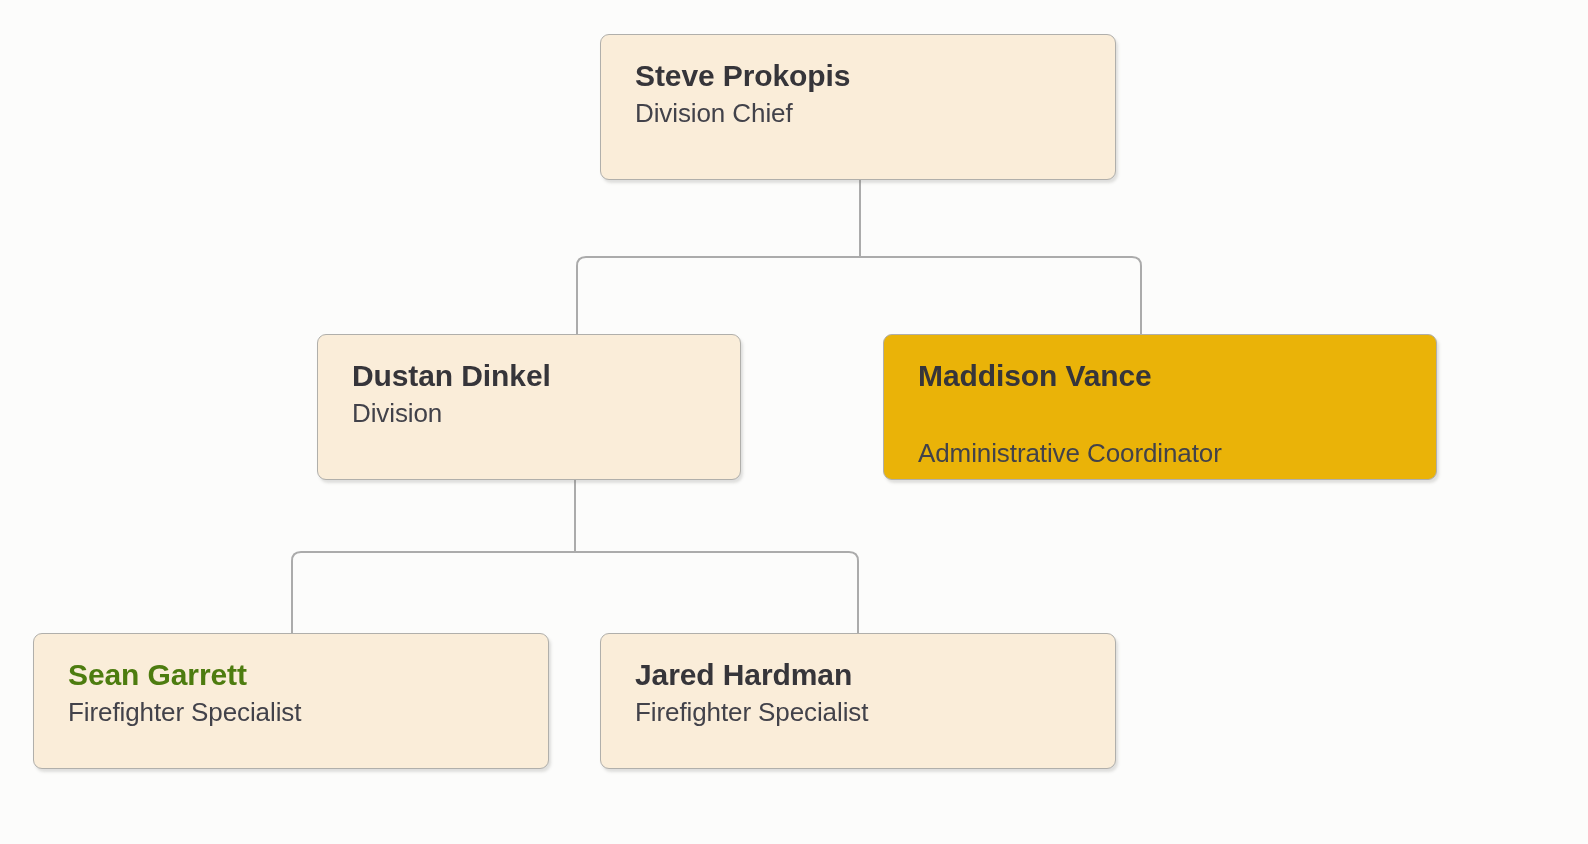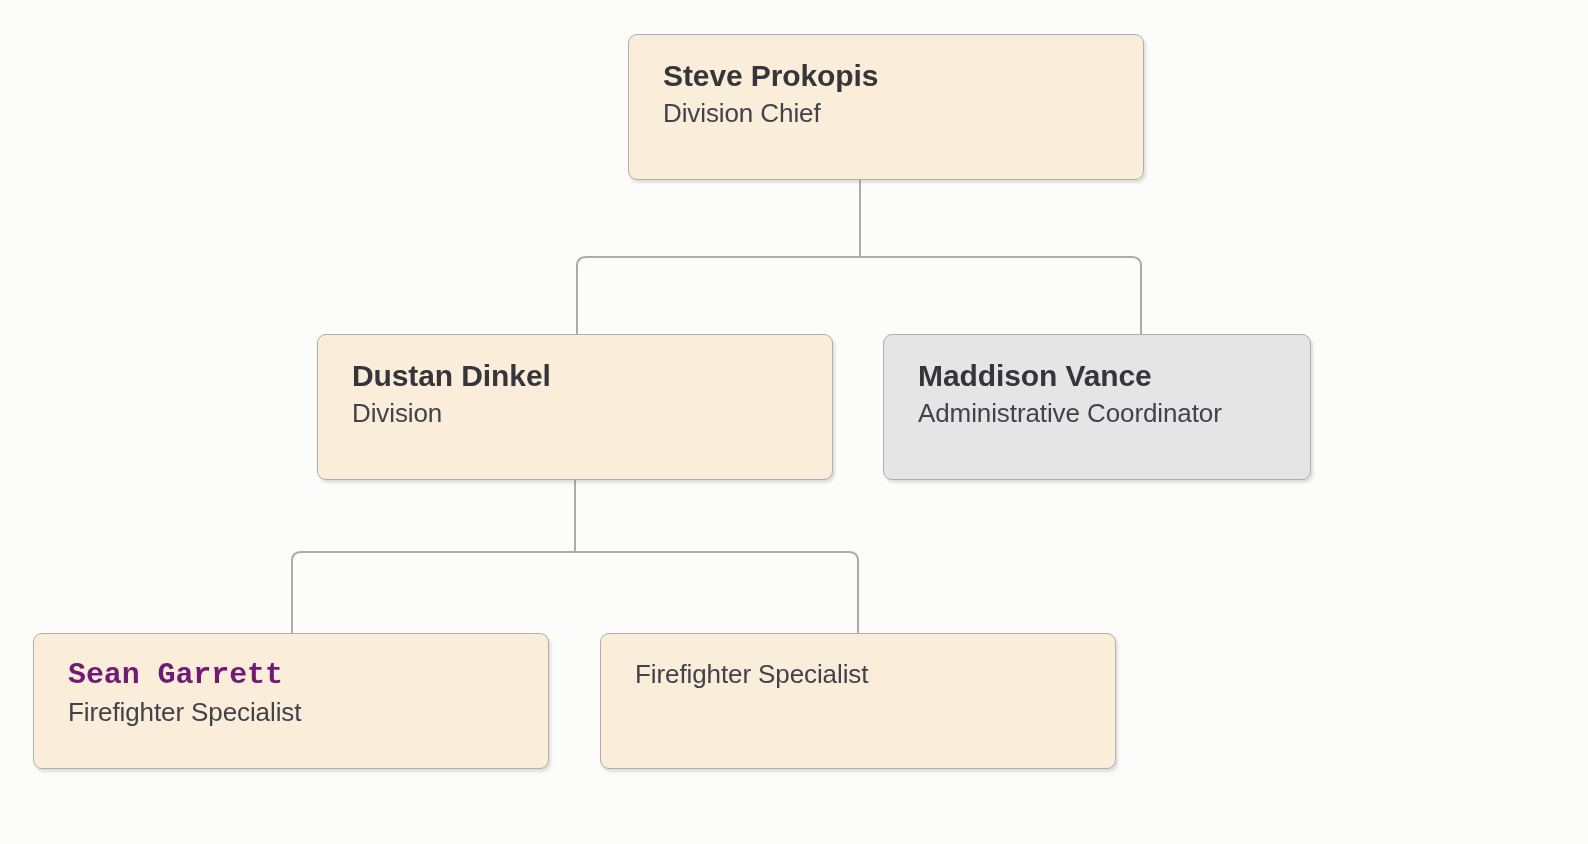--- a/index.html
+++ b/index.html
@@ -59,33 +59,34 @@
 <div id="chart-root">
   <svg id="connector-layer" viewBox="0 0 1588 844" width="1588" height="844" xmlns="http://www.w3.org/2000/svg" aria-hidden="true">
       <path d="M 860 180 L 860 257" fill="none" stroke="#ababab" stroke-width="2" stroke-linecap="round" stroke-linejoin="round"></path>
       <path d="M 860 257 L 586 257 Q 577 257 577 266 L 577 334" fill="none" stroke="#ababab" stroke-width="2" stroke-linecap="round" stroke-linejoin="round"></path>
       <path d="M 860 257 L 1132 257 Q 1141 257 1141 266 L 1141 334" fill="none" stroke="#ababab" stroke-width="2" stroke-linecap="round" stroke-linejoin="round"></path>
       <path d="M 575 480 L 575 552" fill="none" stroke="#ababab" stroke-width="2" stroke-linecap="round" stroke-linejoin="round"></path>
       <path d="M 575 552 L 301 552 Q 292 552 292 561 L 292 633" fill="none" stroke="#ababab" stroke-width="2" stroke-linecap="round" stroke-linejoin="round"></path>
       <path d="M 575 552 L 849 552 Q 858 552 858 561 L 858 633" fill="none" stroke="#ababab" stroke-width="2" stroke-linecap="round" stroke-linejoin="round"></path>
     </svg>
   <div id="node-layer">
-      <div class="node" style="left: 628px; top: 34px; width: 516px; height: 146px; background: rgb(250, 237, 217); border-color: rgb(176, 175, 171);">
+      <div class="node" style="left: 600px; top: 34px; width: 516px; height: 146px; background: rgb(250, 237, 217); border-color: rgb(176, 175, 171);">
         <div class="node-name" style="color: rgb(54, 53, 58);">Steve Prokopis</div>
         <div class="node-title" style="color: rgb(66, 66, 74);">Division Chief</div>
       </div>
-      <div class="node" style="left: 317px; top: 334px; width: 516px; height: 146px; background: rgb(250, 237, 217); border-color: rgb(176, 175, 171);">
+      <div class="node" style="left: 317px; top: 334px; width: 424px; height: 146px; background: rgb(250, 237, 217); border-color: rgb(176, 175, 171);">
         <div class="node-name" style="color: rgb(54, 53, 58);">Dustan Dinkel</div>
         <div class="node-title" style="color: rgb(66, 66, 74);">Division</div>
       </div>
-      <div class="node" style="left: 883px; top: 334px; width: 428px; height: 146px; background: #e5e5e5; border-color: rgb(176, 175, 171);">
+      <div class="node" style="left: 883px; top: 334px; width: 554px; height: 146px; background: #eab308; border-color: rgb(176, 175, 171);">
         <div class="node-name" style="color: rgb(54, 53, 58);">Maddison Vance</div>
-        <div class="node-title" style="color: rgb(66, 66, 74);">Administrative Coordinator</div>
+        <div class="node-title" style="color: rgb(66, 66, 74); margin-top: 40px;">Administrative Coordinator</div>
       </div>
       <div class="node" style="left: 33px; top: 633px; width: 516px; height: 136px; background: rgb(250, 237, 217); border-color: rgb(176, 175, 171);">
-        <div class="node-name" style="color: #701a75; font-family: Liberation Mono, monospace;">Sean Garrett</div>
+        <div class="node-name" style="color: #4d7c0f;">Sean Garrett</div>
         <div class="node-title" style="color: rgb(66, 66, 74);">Firefighter Specialist</div>
       </div>
       <div class="node" style="left: 600px; top: 633px; width: 516px; height: 136px; background: rgb(250, 237, 217); border-color: rgb(176, 175, 171);">
+        <div class="node-name" style="color: rgb(54, 53, 58);">Jared Hardman</div>
         <div class="node-title" style="color: rgb(66, 66, 74);">Firefighter Specialist</div>
       </div>
     </div>
 </div>
 
 </body></html>

